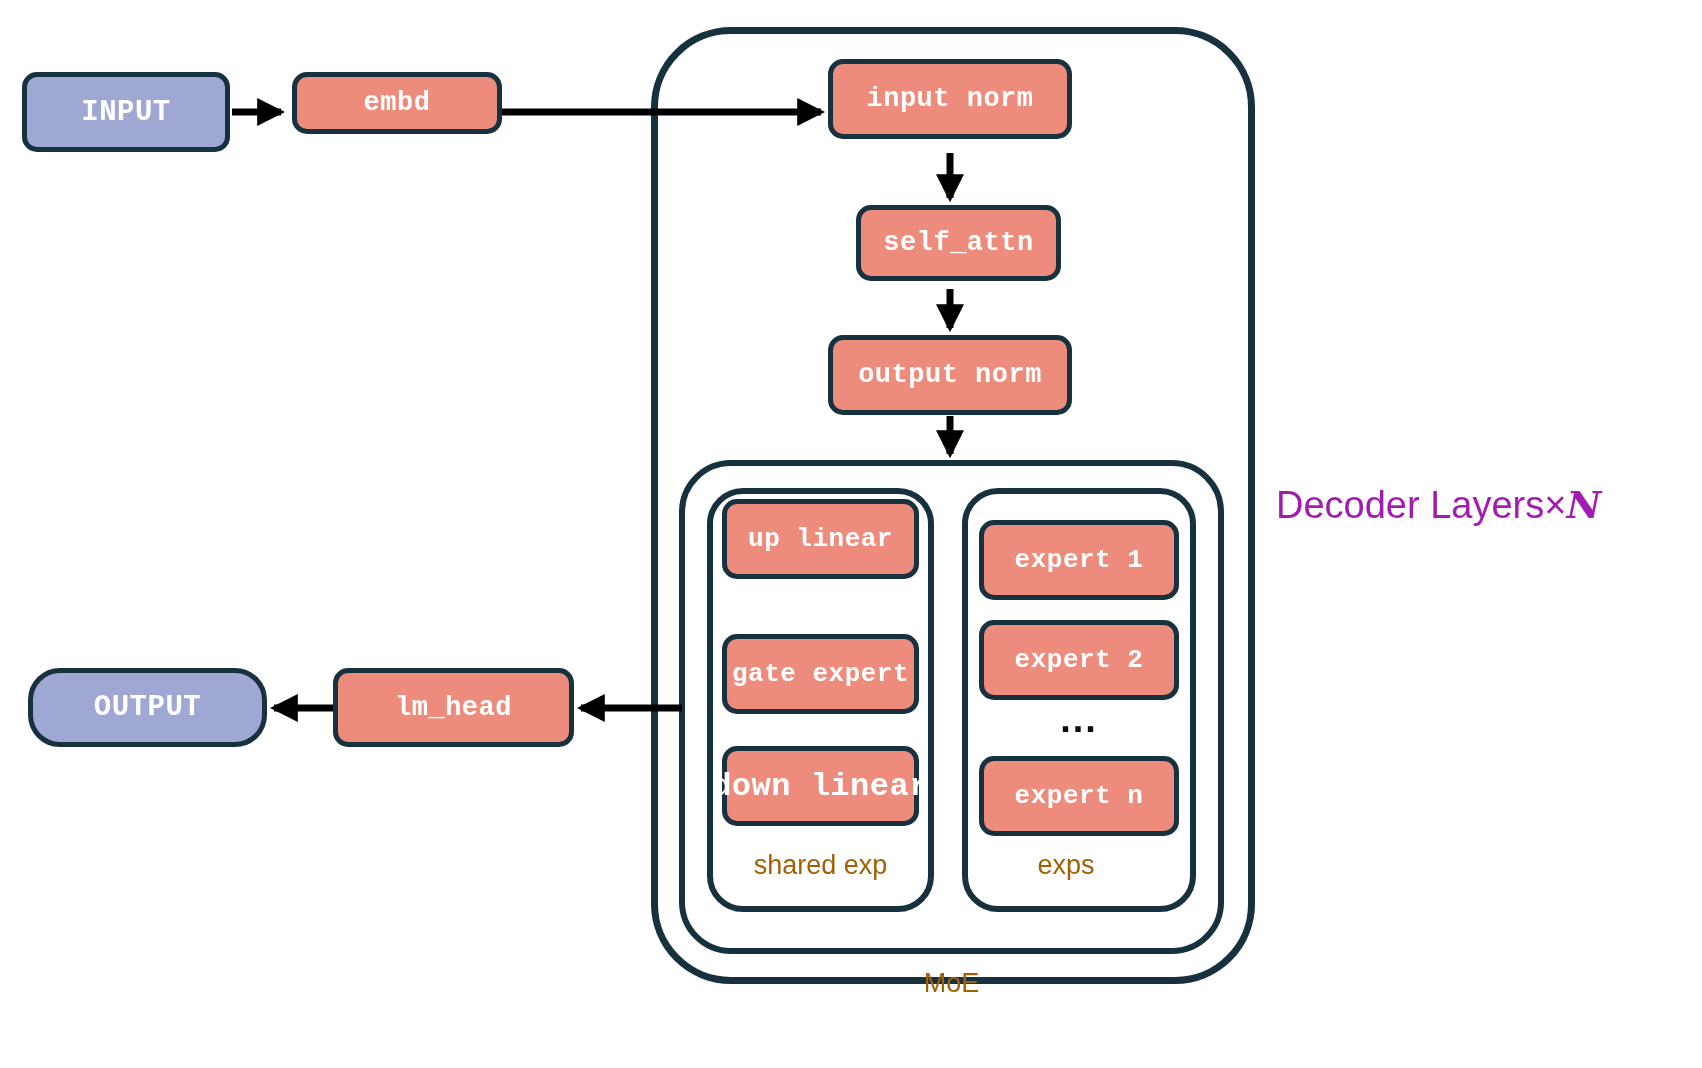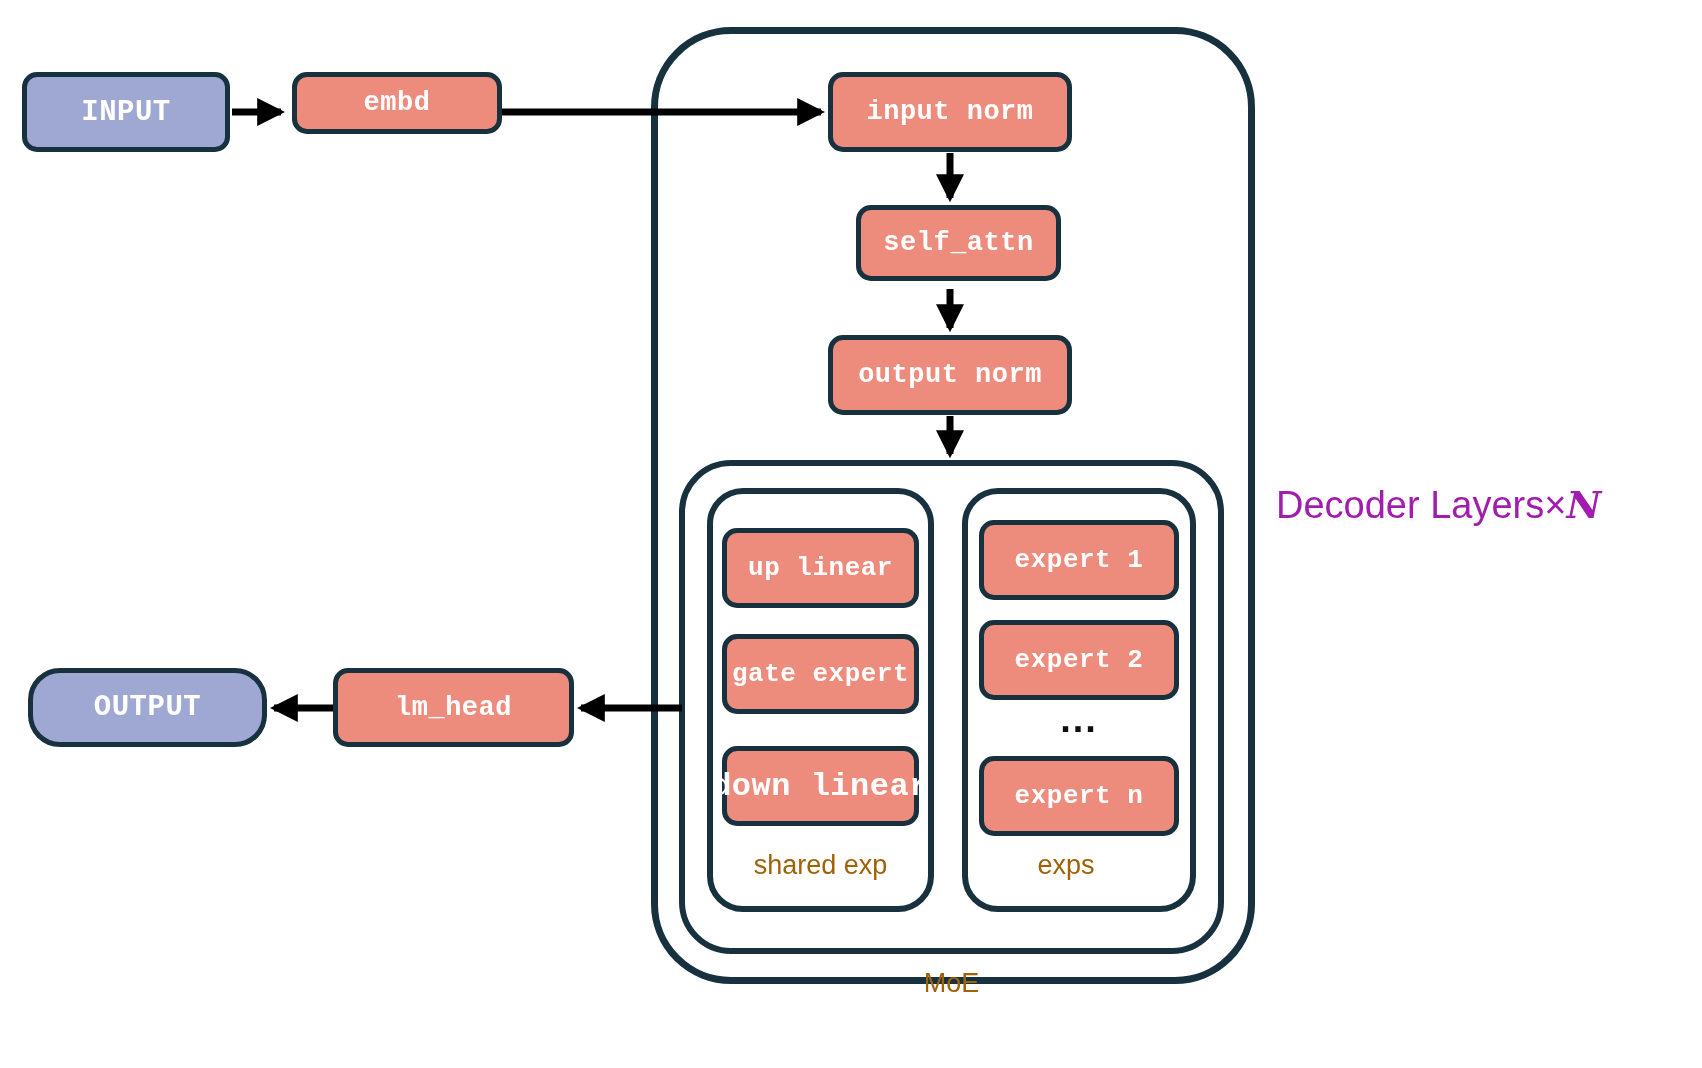--- a/index.html
+++ b/index.html
@@ -62,25 +62,25 @@
     <line x1="498" y1="112" x2="821" y2="112" stroke="#000" stroke-width="7" marker-end="url(#ah)"></line>
     <line x1="950" y1="153" x2="950" y2="198" stroke="#000" stroke-width="7" marker-end="url(#ah)"></line>
     <line x1="950" y1="289" x2="950" y2="328" stroke="#000" stroke-width="7" marker-end="url(#ah)"></line>
     <line x1="950" y1="416" x2="950" y2="454" stroke="#000" stroke-width="7" marker-end="url(#ah)"></line>
     <line x1="682" y1="708" x2="581" y2="708" stroke="#000" stroke-width="7" marker-end="url(#ah)"></line>
     <line x1="333" y1="708" x2="274" y2="708" stroke="#000" stroke-width="7" marker-end="url(#ah)"></line>
   </svg>
 
   <div class="node io" style="left:22px;top:72px;width:208px;height:80px;">INPUT</div>
   <div class="node" style="left:292px;top:72px;width:210px;height:62px;">embd</div>
-  <div class="node" style="left:828px;top:72px;width:244px;height:80px;">input norm</div>
+  <div class="node" style="left:828px;top:59px;width:244px;height:80px;">input norm</div>
   <div class="node" style="left:848px;top:205px;width:205px;height:76px;margin-left:8px;">self_attn</div>
   <div class="node" style="left:828px;top:335px;width:244px;height:80px;">output norm</div>
 
-  <div class="node" style="left:722px;top:528px;width:197px;height:80px;font-size:26px;">up linear</div>
+  <div class="node" style="left:722px;top:499px;width:197px;height:80px;font-size:26px;">up linear</div>
   <div class="node" style="left:722px;top:634px;width:197px;height:80px;font-size:26px;">gate expert</div>
   <div class="node" style="left:722px;top:746px;width:197px;height:80px;font-size:32px;">down linear</div>
 
   <div class="node" style="left:979px;top:520px;width:200px;height:80px;font-size:26px;">expert 1</div>
   <div class="node" style="left:979px;top:620px;width:200px;height:80px;font-size:26px;">expert 2</div>
   <div class="dots">...</div>
   <div class="node" style="left:979px;top:756px;width:200px;height:80px;font-size:26px;">expert n</div>
 
   <div class="panel-label shared-lbl">shared exp</div>
   <div class="panel-label exps-lbl">exps</div>

